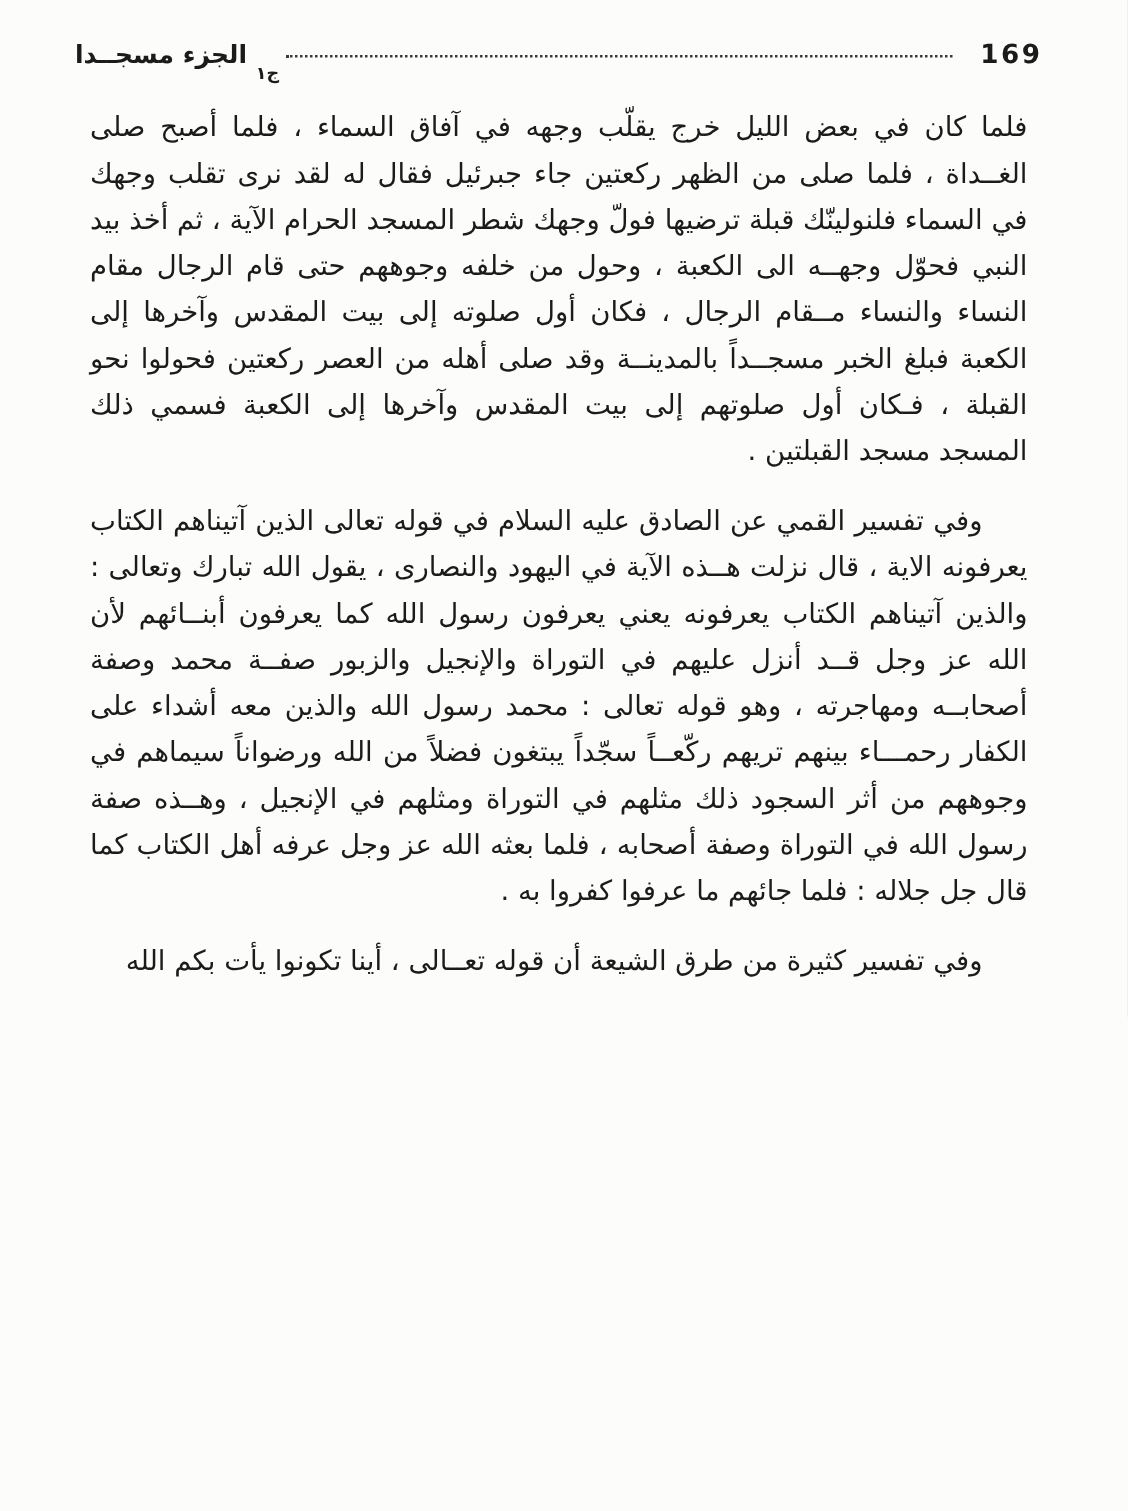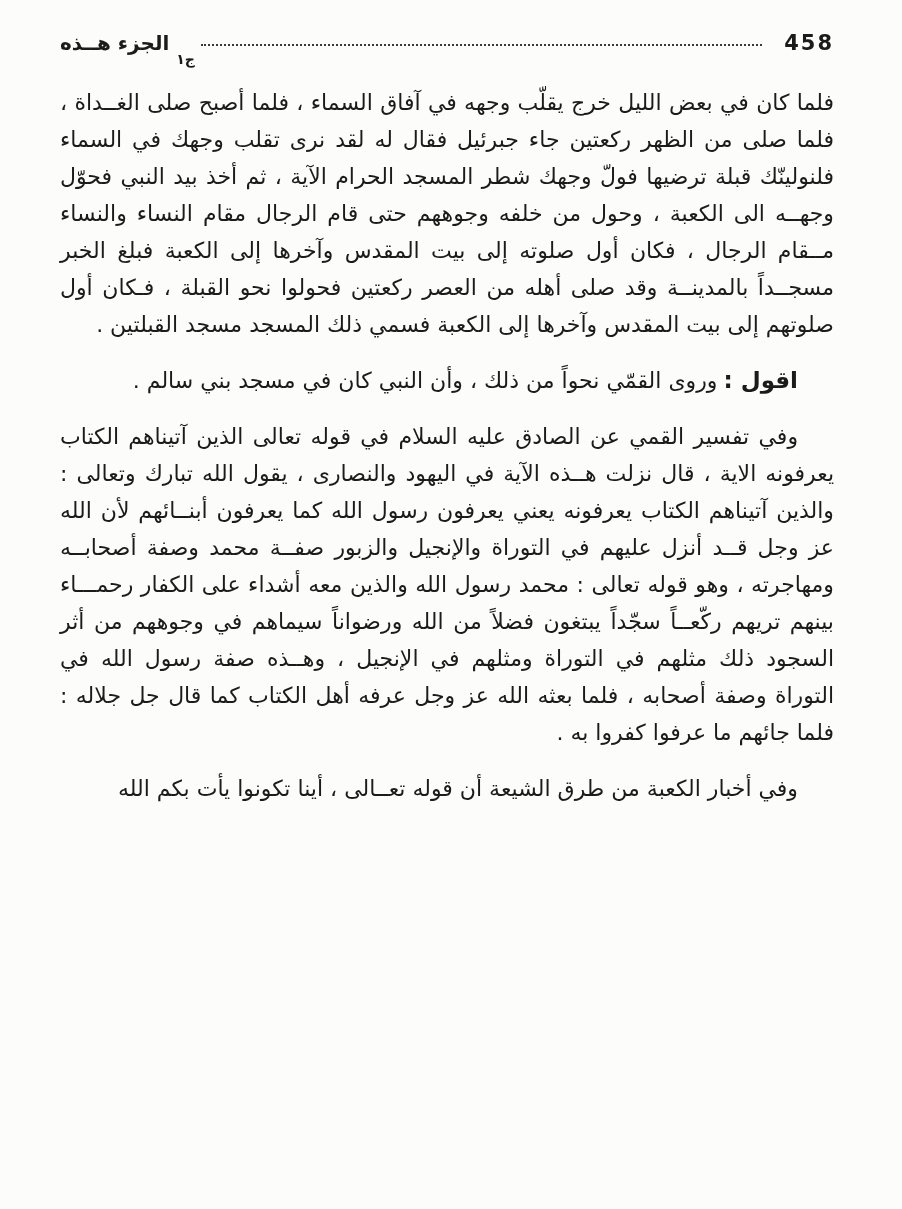--- a/index.html
+++ b/index.html
@@ -56,21 +56,21 @@
     font-size: 20px;
   }
   
   .page-body {
     font-size: 22px;
     line-height: 37px;
     text-align: justify;
     text-justify: inter-word;
   }
   .para {
-    margin: 0;
+    margin: 12px;
   }
   .para + .para {
     margin-top: 19px;
   }
   
   .para:nth-of-type(6) {
     margin-top: 40px;
   }
   .para.indent {
     text-indent: 36px;
@@ -80,28 +80,27 @@
     font-size: 23px;
     margin-left: 6px;
   }
 </style>
 </head>
 <body>
 
 <div class="page">
 
   <header class="page-header">
-    <span class="page-number">458</span>
+    <span class="page-number">169</span>
     <span class="dotted-rule"></span>
     <span class="running-title">
       <span class="volume-mark">ج١</span>
-      <span class="section-title">الجزء هــذه</span>
+      <span class="section-title">الجزء مسجــدا</span>
     </span>
   </header>
 
   <main class="page-body" id="page-body">
       <p class="para"><span>فلما كان في بعض الليل خرج يقلّب وجهه في آفاق السماء ، فلما أصبح صلى الغــداة ، فلما صلى من الظهر ركعتين جاء جبرئيل فقال له لقد نرى تقلب وجهك في السماء فلنولينّك قبلة ترضيها فولّ وجهك شطر المسجد الحرام الآية ، ثم أخذ بيد النبي فحوّل وجهــه الى الكعبة ، وحول من خلفه وجوههم حتى قام الرجال مقام النساء والنساء مــقام الرجال ، فكان أول صلوته إلى بيت المقدس وآخرها إلى الكعبة فبلغ الخبر مسجــداً بالمدينــة وقد صلى أهله من العصر ركعتين فحولوا نحو القبلة ، فـكان أول صلوتهم إلى بيت المقدس وآخرها إلى الكعبة فسمي ذلك المسجد مسجد القبلتين .</span></p>
-      <p class="para indent"><b class="lead">اقول :</b><span>وروى القمّي نحواً من ذلك ، وأن النبي كان في مسجد بني سالم .</span></p>
       <p class="para indent"><span>وفي تفسير القمي عن الصادق عليه السلام في قوله تعالى الذين آتيناهم الكتاب يعرفونه الاية ، قال نزلت هــذه الآية في اليهود والنصارى ، يقول الله تبارك وتعالى : والذين آتيناهم الكتاب يعرفونه يعني يعرفون رسول الله كما يعرفون أبنــائهم لأن الله عز وجل قــد أنزل عليهم في التوراة والإنجيل والزبور صفــة محمد وصفة أصحابــه ومهاجرته ، وهو قوله تعالى : محمد رسول الله والذين معه أشداء على الكفار رحمـــاء بينهم تريهم ركّعــاً سجّداً يبتغون فضلاً من الله ورضواناً سيماهم في وجوههم من أثر السجود ذلك مثلهم في التوراة ومثلهم في الإنجيل ، وهــذه صفة رسول الله في التوراة وصفة أصحابه ، فلما بعثه الله عز وجل عرفه أهل الكتاب كما قال جل جلاله : فلما جائهم ما عرفوا كفروا به .</span></p>
-      <p class="para indent"><span>وفي أخبار الكعبة من طرق الشيعة أن قوله تعــالى ، أينا تكونوا يأت بكم الله</span></p>
+      <p class="para indent"><span>وفي تفسير كثيرة من طرق الشيعة أن قوله تعــالى ، أينا تكونوا يأت بكم الله</span></p>
     </main>
 
 </div>
 
 </body></html>

